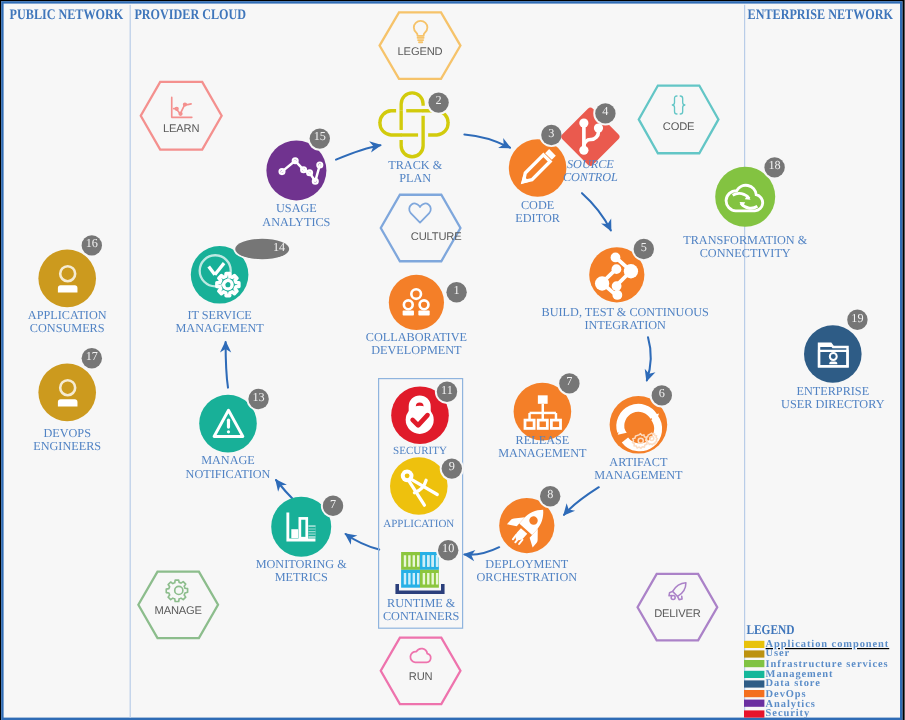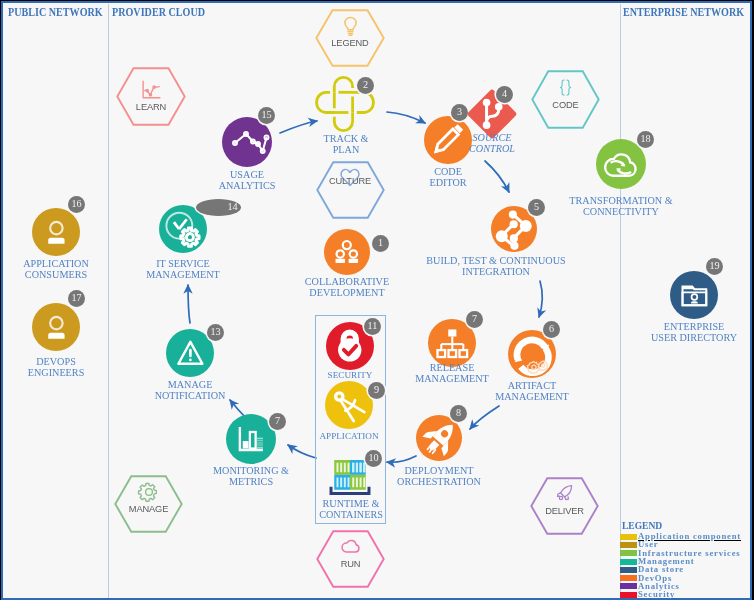--- a/index.html
+++ b/index.html
@@ -88,21 +88,21 @@
       </div>
       <div class="node" style="left: 315.5px; top: 161px; width: 69px; height: 58px;">
         <svg width="69" height="58" viewBox="0 0 69 58" style="position:absolute;left:0;top:0">
           <polygon points="17.25,1.3 51.75,1.3 67.7,29 51.75,56.7 17.25,56.7 1.3,29" fill="none" stroke="#7fa7dc" stroke-width="1.9"></polygon>
         </svg>
         <span style="position:absolute;left:23.5px;top:4.5px;">
           <svg width="22" height="22" viewBox="0 0 24 24" fill="none" stroke="#7fa7dc" stroke-width="1.6" stroke-linejoin="round" stroke-linecap="round">
             <path d="M12 21.3 3.6 12.6C1.5 10.4 1.8 6.6 4.3 4.8c2.2-1.6 5.3-1 6.9 1.2l.8 1.1.8-1.1c1.6-2.2 4.7-2.8 6.9-1.2 2.5 1.8 2.8 5.6.7 7.8z"></path>
           </svg>
         </span>
-        <span class="hexlbl" style="left:0;width:69px;top:16px;">CULTURE</span>
+        <span class="hexlbl" style="left:0;width:69px;top:32px;text-align:right;">CULTURE</span>
       </div>
       <div class="node" style="left: 531px; top: 70px; width: 69px; height: 59px;">
         <svg width="69" height="59" viewBox="0 0 69 59" style="position:absolute;left:0;top:0">
           <polygon points="17.25,1.3 51.75,1.3 67.7,29.5 51.75,57.7 17.25,57.7 1.3,29.5" fill="none" stroke="#63c6c6" stroke-width="1.9"></polygon>
         </svg>
         <span style="position:absolute;left:25px;top:8px;">
           <svg width="19" height="19" viewBox="0 0 24 24" fill="none" stroke="#63c6c6" stroke-width="1.4" stroke-linejoin="round" stroke-linecap="round">
             <path d="M10.3 2.5c-2 0-2.6 1.1-2.6 2.7v4.2c0 1.5-.9 2.4-2.3 2.6 1.4.2 2.3 1.1 2.3 2.6v4.2c0 1.6.6 2.7 2.6 2.7"></path>
             <path d="M13.7 2.5c2 0 2.6 1.1 2.6 2.7v4.2c0 1.5.9 2.4 2.3 2.6-1.4.2-2.3 1.1-2.3 2.6v4.2c0 1.6-.6 2.7-2.6 2.7"></path>
           </svg>
@@ -227,21 +227,21 @@
             </g>
             <circle cx="11.4" cy="2.9" r="2.6" fill="#fff"></circle>
             <circle cx="19.6" cy="10.2" r="3.8" fill="#fff"></circle>
             <circle cx="11.9" cy="9.1" r="2.6" fill="#fff"></circle>
             <circle cx="4.3" cy="16.7" r="3.8" fill="#fff"></circle>
             <circle cx="12.0" cy="18.1" r="2.6" fill="#fff"></circle>
             <circle cx="12.4" cy="22.8" r="2.6" fill="#fff"></circle>
           </svg>
         </span>
         <div class="badge" style="left:528px;top:199px;width:17px;height:17px;">5</div>
-        <div class="lbl" style="left:416px;top:255px;width:160px;">BUILD, TEST &amp; CONTINUOUS
+        <div class="lbl" style="left:441px;top:255px;width:160px;">BUILD, TEST &amp; CONTINUOUS
 INTEGRATION</div>
       </div>
       <div class="node" style="left: 0px; top: 0px; width: 0px; height: 0px;">
         <div class="circ" style="left:508px;top:330px;width:48px;height:48px;background:#f47f28;"></div>
         <span style="position:absolute;left:512.1px;top:334.1px;">
           <svg width="39.8" height="39.8" viewBox="0 0 24 24">
             <g fill="none" stroke="#fff" stroke-width="4.0" stroke-linecap="butt">
               <path d="M20.1 8.5 A9.1 9.1 0 0 1 5.3 19.7"></path>
               <path d="M3.4 15.4 A9.1 9.1 0 0 1 19.9 8.0"></path>
             </g>

